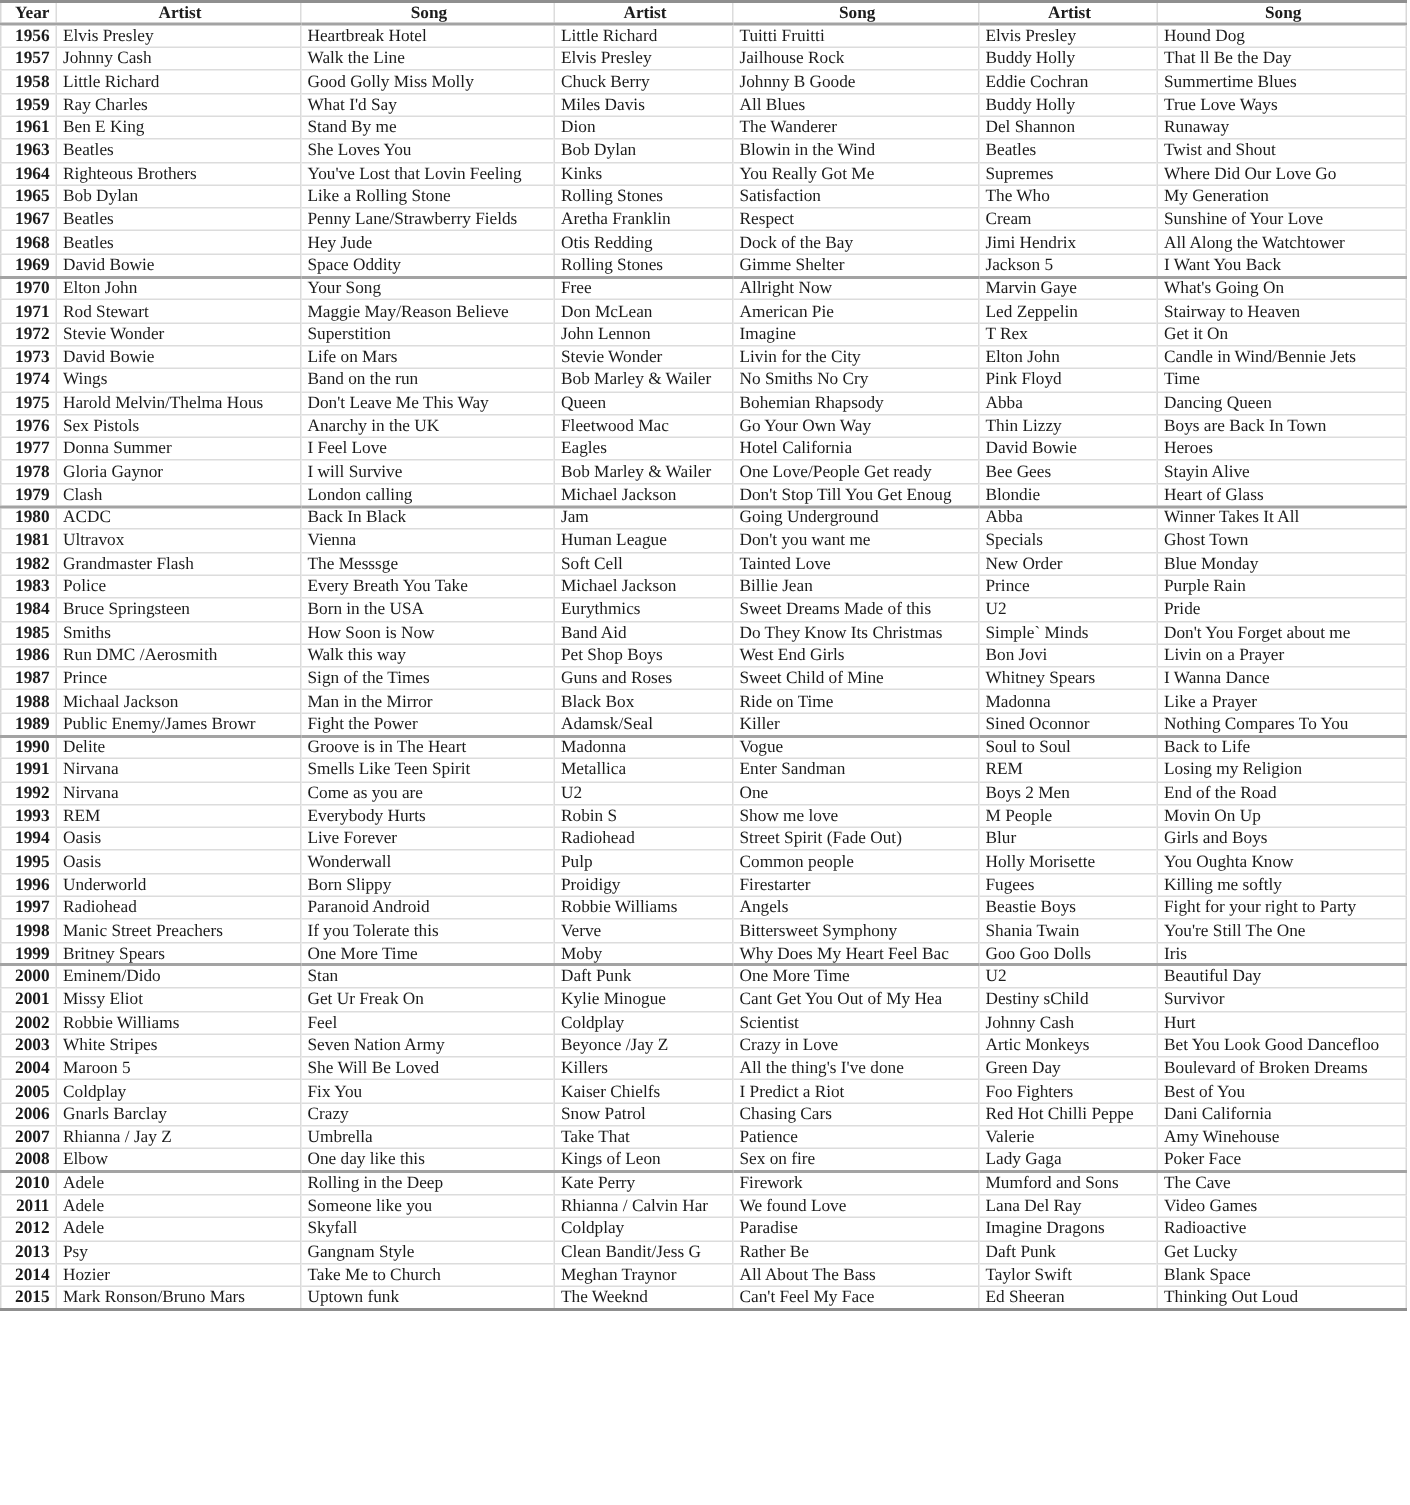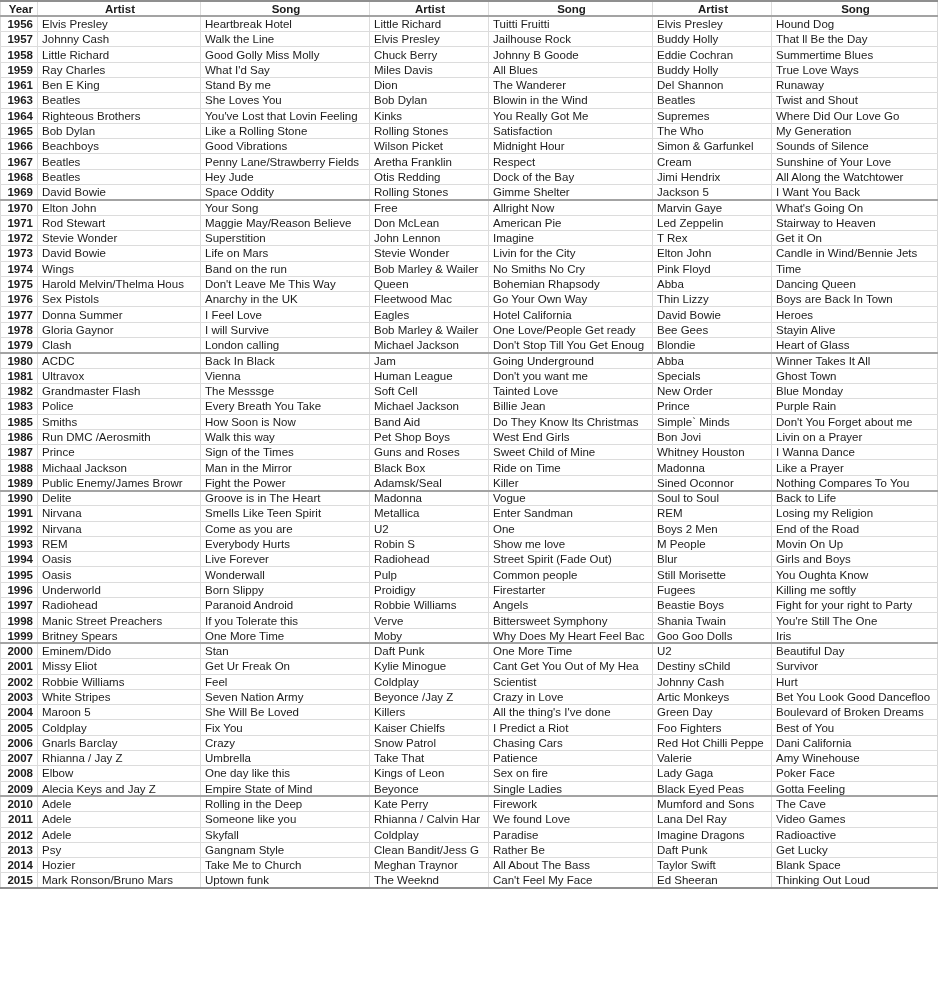--- a/index.html
+++ b/index.html
@@ -6,21 +6,21 @@
     margin: 0;
     padding: 0;
     background: #ffffff;
     width: 940px;
   }
   .sheet {
     width: 940px;
     height: 1003px;
     overflow: hidden;
     background: #ffffff;
-    font-family: Liberation Sans, sans-serif;
+    font-family: Liberation Serif, serif;
     font-size: 11.5px;
     color: #1c1c1c;
   }
   table.grid {
     width: 937px;
     border-collapse: collapse;
     table-layout: fixed;
     border-top: 2px solid #8f8f8f;
     border-bottom: 2px solid #8f8f8f;
     border-left: 1px solid #d9d9d9;
@@ -145,29 +145,20 @@
         <tr>
     <td class="year">1965</td>
     <td>Bob Dylan</td>
     <td>Like a Rolling Stone</td>
     <td>Rolling Stones</td>
     <td>Satisfaction</td>
     <td>The Who</td>
     <td>My Generation</td>
   </tr>
         <tr>
-    <td class="year">1966</td>
-    <td>Beachboys</td>
-    <td>Good Vibrations</td>
-    <td>Wilson Picket</td>
-    <td>Midnight Hour</td>
-    <td>Simon &amp; Garfunkel</td>
-    <td>Sounds of Silence</td>
-  </tr>
-        <tr>
     <td class="year">1967</td>
     <td>Beatles</td>
     <td>Penny Lane/Strawberry Fields</td>
     <td>Aretha Franklin</td>
     <td>Respect</td>
     <td>Cream</td>
     <td>Sunshine of Your Love</td>
   </tr>
         <tr>
     <td class="year">1968</td>
@@ -307,20 +298,29 @@
         <tr>
     <td class="year">1983</td>
     <td>Police</td>
     <td>Every Breath You Take</td>
     <td>Michael Jackson</td>
     <td>Billie Jean</td>
     <td>Prince</td>
     <td>Purple Rain</td>
   </tr>
         <tr>
+    <td class="year">1984</td>
+    <td>Bruce Springsteen</td>
+    <td>Born in the USA</td>
+    <td>Eurythmics</td>
+    <td>Sweet Dreams Made of this</td>
+    <td>U2</td>
+    <td>Pride</td>
+  </tr>
+        <tr>
     <td class="year">1985</td>
     <td>Smiths</td>
     <td>How Soon is Now</td>
     <td>Band Aid</td>
     <td>Do They Know Its Christmas</td>
     <td>Simple` Minds</td>
     <td>Don't You Forget about me</td>
   </tr>
         <tr>
     <td class="year">1986</td>
@@ -330,21 +330,21 @@
     <td>West End Girls</td>
     <td>Bon Jovi</td>
     <td>Livin on a Prayer</td>
   </tr>
         <tr>
     <td class="year">1987</td>
     <td>Prince</td>
     <td>Sign of the Times</td>
     <td>Guns and Roses</td>
     <td>Sweet Child of Mine</td>
-    <td>Whitney Houston</td>
+    <td>Whitney Spears</td>
     <td>I Wanna Dance</td>
   </tr>
         <tr>
     <td class="year">1988</td>
     <td>Michaal Jackson</td>
     <td>Man in the Mirror</td>
     <td>Black Box</td>
     <td>Ride on Time</td>
     <td>Madonna</td>
     <td>Like a Prayer</td>
@@ -402,21 +402,21 @@
     <td>Street Spirit (Fade Out)</td>
     <td>Blur</td>
     <td>Girls and Boys</td>
   </tr>
         <tr>
     <td class="year">1995</td>
     <td>Oasis</td>
     <td>Wonderwall</td>
     <td>Pulp</td>
     <td>Common people</td>
-    <td>Still Morisette</td>
+    <td>Holly Morisette</td>
     <td>You Oughta Know</td>
   </tr>
         <tr>
     <td class="year">1996</td>
     <td>Underworld</td>
     <td>Born Slippy</td>
     <td>Proidigy</td>
     <td>Firestarter</td>
     <td>Fugees</td>
     <td>Killing me softly</td>
@@ -522,29 +522,20 @@
   </tr>
         <tr>
     <td class="year">2008</td>
     <td>Elbow</td>
     <td>One day like this</td>
     <td>Kings of Leon</td>
     <td>Sex on fire</td>
     <td>Lady Gaga</td>
     <td>Poker Face</td>
   </tr>
-        <tr>
-    <td class="year">2009</td>
-    <td>Alecia Keys and Jay Z</td>
-    <td>Empire State of Mind</td>
-    <td>Beyonce</td>
-    <td>Single Ladies</td>
-    <td>Black Eyed Peas</td>
-    <td>Gotta Feeling</td>
-  </tr>
         <tr class="decade">
     <td class="year">2010</td>
     <td>Adele</td>
     <td>Rolling in the Deep</td>
     <td>Kate Perry</td>
     <td>Firework</td>
     <td>Mumford and Sons</td>
     <td>The Cave</td>
   </tr>
         <tr>

